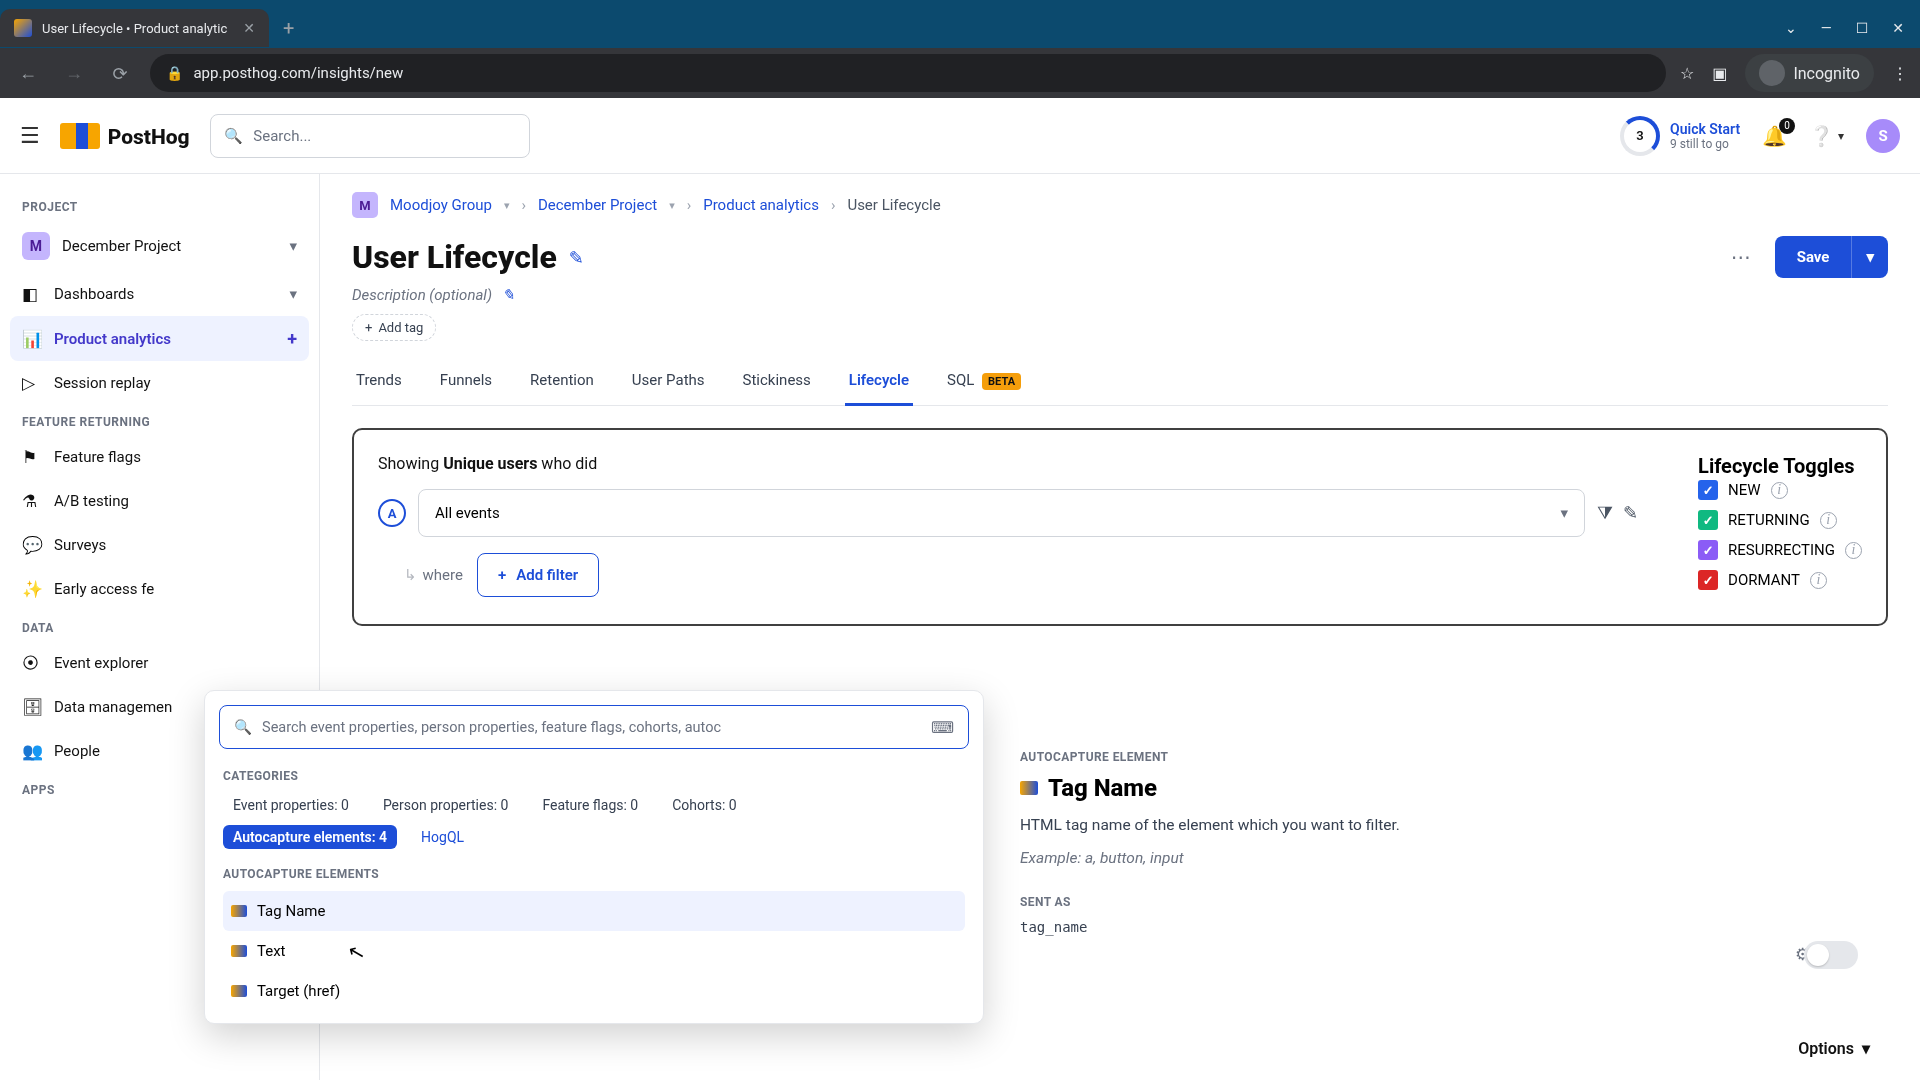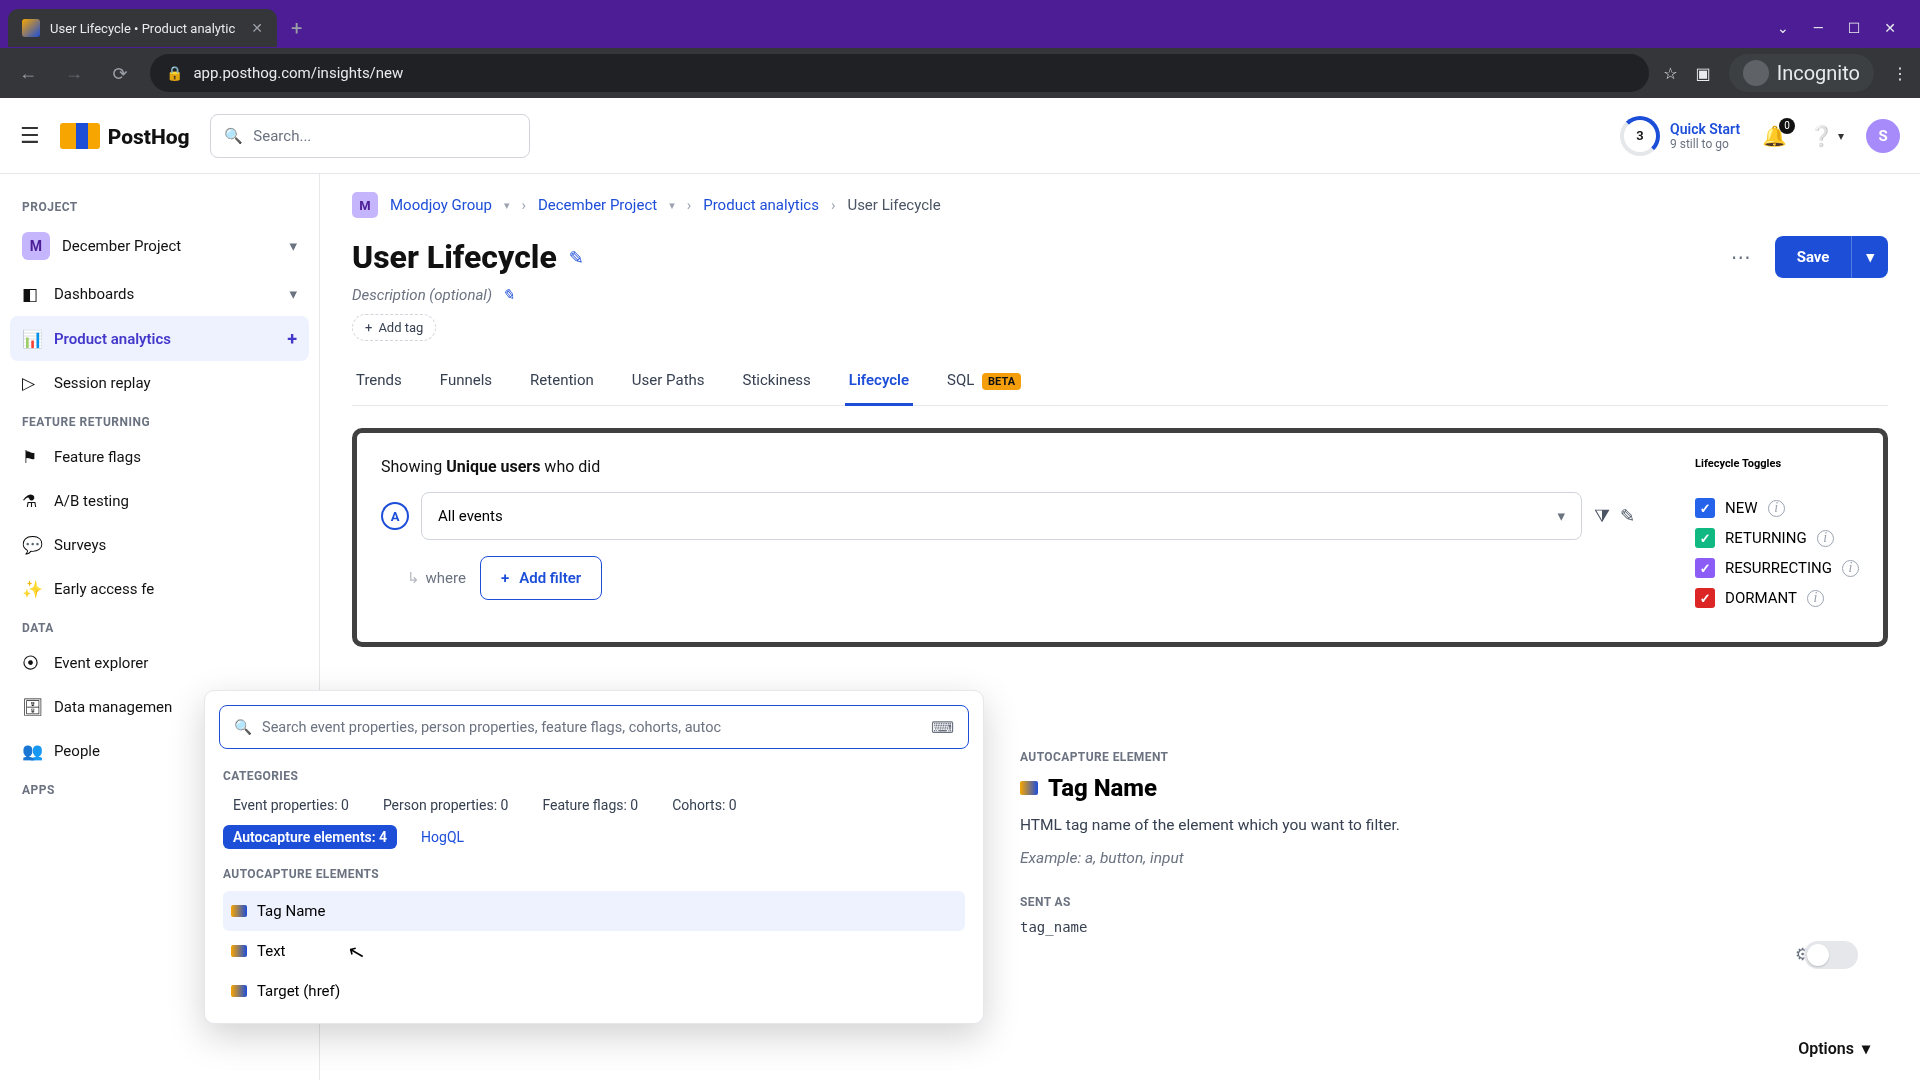--- a/index.html
+++ b/index.html
@@ -1,33 +1,33 @@
 <!DOCTYPE html>
 <html><head>
 <meta charset="utf-8">
 <style>
 * { margin: 0; padding: 0; box-sizing: border-box; font-family: -apple-system, BlinkMacSystemFont, "Segoe UI", Roboto, sans-serif; }
 body { background: #202124; width: 1920px; height: 1080px; overflow: hidden; }
 
 
 .browser-frame { width: 100%; height: 100%; display: flex; flex-direction: column; }
-.tab-bar { background: #4c1d95; height: 48px; display: flex; align-items: center; padding: 8px 8px 0; }
+.tab-bar { background: #0c4a6e; height: 48px; display: flex; align-items: center; padding: 8px 0 0; }
 .tab { background: #35363a; border-radius: 10px 10px 0 0; padding: 10px 14px; display: flex; align-items: center; gap: 10px; max-width: 280px; color: #e8eaed; font-size: 13px; }
 .tab .favicon { width: 18px; height: 18px; background: linear-gradient(135deg,#f7a500,#1d4ed8); border-radius: 3px; }
 .tab .close-x { color: #9aa0a6; font-size: 14px; margin-left: 6px; }
 .new-tab { color: #9aa0a6; font-size: 20px; margin-left: 14px; }
 .window-controls { margin-left: auto; display: flex; gap: 24px; padding-right: 16px; color: #e8eaed; }
 .window-controls span { font-size: 14px; }
 
 .addr-bar { background: #35363a; height: 50px; display: flex; align-items: center; padding: 0 12px; gap: 14px; }
 .nav-icon { color: #9aa0a6; font-size: 18px; width: 32px; text-align: center; }
 .url-box { flex: 1; background: #202124; border-radius: 22px; height: 38px; display: flex; align-items: center; padding: 0 16px; gap: 10px; color: #e8eaed; font-size: 15px; }
 .url-box .lock { color: #9aa0a6; font-size: 14px; }
 .addr-right { display: flex; align-items: center; gap: 18px; color: #e8eaed; }
-.incognito { display: flex; align-items: center; gap: 8px; background: #3c4043; border-radius: 20px; padding: 6px 14px; font-size: 20px; }
+.incognito { display: flex; align-items: center; gap: 8px; background: #3c4043; border-radius: 20px; padding: 6px 14px; font-size: 16px; }
 .avatar-circle { width: 26px; height: 26px; border-radius: 50%; background: #5f6368; }
 
 
 .app { flex: 1; background: #fff; display: flex; flex-direction: column; overflow: hidden; }
 .topbar { height: 76px; border-bottom: 1px solid #e5e7eb; display: flex; align-items: center; padding: 0 20px; gap: 20px; }
 .hamburger { font-size: 22px; color: #333; }
 .logo { display: flex; align-items: flex-end; gap: 8px; font-weight: 800; font-size: 21px; color: #111; }
 .logo-mark { width: 40px; height: 26px; background: linear-gradient(90deg,#f7a500 0 40%,#1d4ed8 40% 70%,#f7a500 70%); border-radius: 3px; }
 .search-box { width: 320px; height: 44px; border: 1px solid #d1d5db; border-radius: 8px; display: flex; align-items: center; padding: 0 14px; gap: 10px; color: #6b7280; font-size: 15px; }
 .topbar-right { margin-left: auto; display: flex; align-items: center; gap: 22px; }
@@ -67,33 +67,33 @@
 .save-btn .drop { padding: 12px 14px; border-left: 1px solid rgba(255,255,255,0.25); }
 
 .desc { color: #6b7280; font-style: italic; font-size: 15px; display: flex; align-items: center; gap: 10px; margin-bottom: 10px; }
 .add-tag { display: inline-flex; align-items: center; gap: 6px; border: 1px dashed #d1d5db; border-radius: 16px; padding: 5px 12px; font-size: 13px; color: #374151; margin-bottom: 20px; }
 
 .tabs { display: flex; gap: 30px; border-bottom: 1px solid #e5e7eb; font-size: 15px; margin-bottom: 22px; }
 .tab-i { padding: 10px 4px 14px; color: #374151; cursor: pointer; }
 .tab-i.active { color: #1d4ed8; font-weight: 600; border-bottom: 3px solid #1d4ed8; margin-bottom: -1px; }
 .beta-badge { background: #f59e0b; color: #111; font-size: 11px; font-weight: 700; padding: 2px 6px; border-radius: 4px; margin-left: 4px; }
 
-.config-box { border: 5px solid #404040; border-radius: 10px; padding: 24px; display: flex; gap: 60px; }
+.config-box { border: 2px solid #404040; border-radius: 10px; padding: 24px; display: flex; gap: 60px; }
 .config-left { flex: 1; }
 .showing { font-size: 16px; color: #111; margin-bottom: 16px; }
 .showing b { font-weight: 700; }
 .event-row { display: flex; align-items: center; gap: 12px; margin-bottom: 16px; }
 .a-badge { width: 28px; height: 28px; border: 2px solid #1d4ed8; color: #1d4ed8; border-radius: 50%; display: flex; align-items: center; justify-content: center; font-weight: 700; font-size: 13px; }
 .event-select { flex: 1; border: 1px solid #d1d5db; border-radius: 8px; height: 48px; display: flex; align-items: center; justify-content: space-between; padding: 0 16px; font-size: 15px; }
 .ev-icons { display: flex; gap: 10px; color: #4b5563; font-size: 18px; }
 .where-row { display: flex; align-items: center; gap: 14px; padding-left: 26px; }
 .where-lbl { color: #6b7280; font-size: 15px; display: flex; align-items: center; gap: 6px; }
 .add-filter-btn { border: 1.5px solid #1d4ed8; color: #1d4ed8; border-radius: 8px; padding: 12px 20px; display: flex; align-items: center; gap: 10px; font-weight: 600; font-size: 15px; }
 
-.toggles h3 { font-size: 11px; font-weight: 700; margin-bottom: 28px; }
+.toggles h3 { font-size: 20px; font-weight: 700; margin-bottom: 2px; }
 .toggle-item { display: flex; align-items: center; gap: 10px; margin-bottom: 10px; font-size: 15px; }
 .cb { width: 20px; height: 20px; border-radius: 3px; display: flex; align-items: center; justify-content: center; color: #fff; font-size: 13px; font-weight: 900; }
 .cb.blue { background: #2563eb; }
 .cb.green { background: #10b981; }
 .cb.purple { background: #8b5cf6; }
 .cb.red { background: #dc2626; }
 .info-icon { color: #9ca3af; font-size: 14px; width: 17px; height: 17px; border: 1.5px solid #9ca3af; border-radius: 50%; display: inline-flex; align-items: center; justify-content: center; font-style: italic; font-family: serif; }
 
 
 .popover { position: absolute; left: 204px; top: 690px; width: 780px; background: #fff; border: 1px solid #e5e7eb; border-radius: 10px; box-shadow: 0 12px 36px rgba(0,0,0,0.18); z-index: 50; display: flex; flex-direction: column; }

